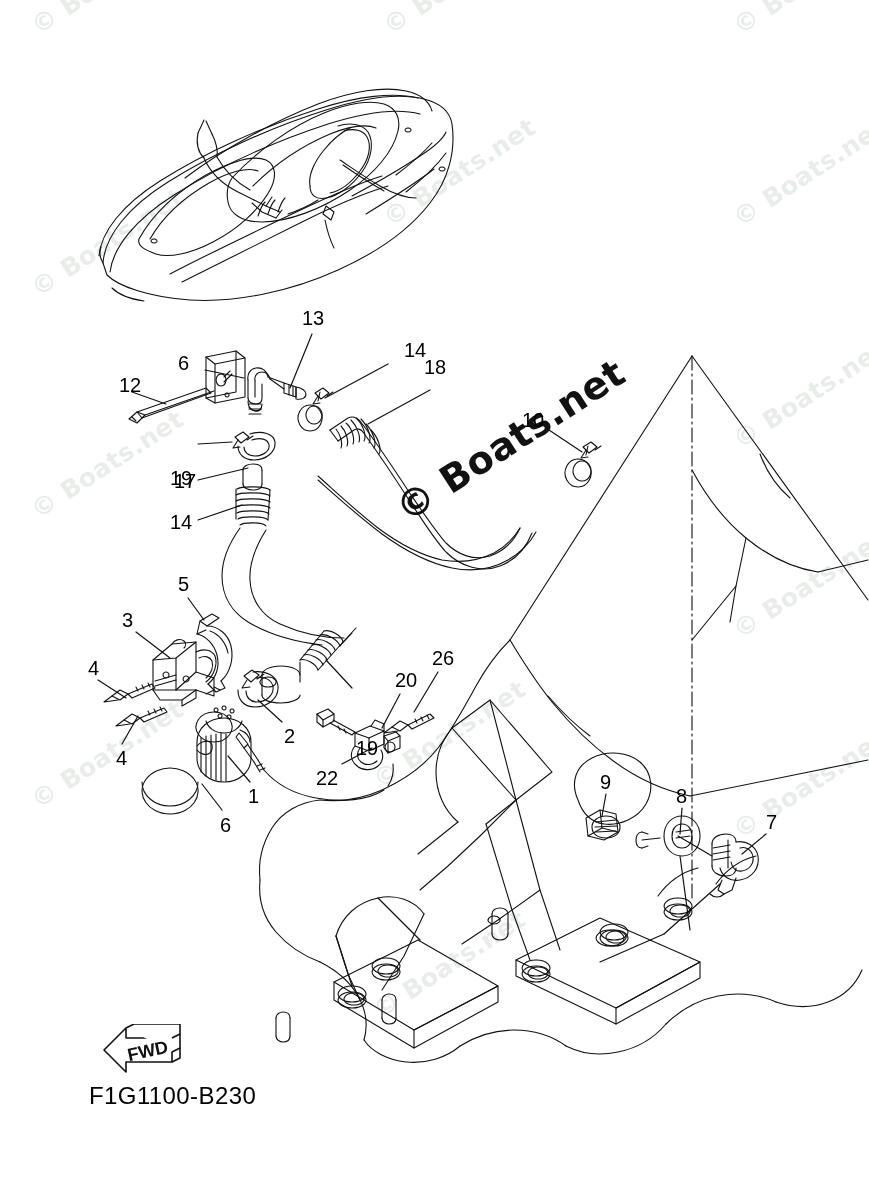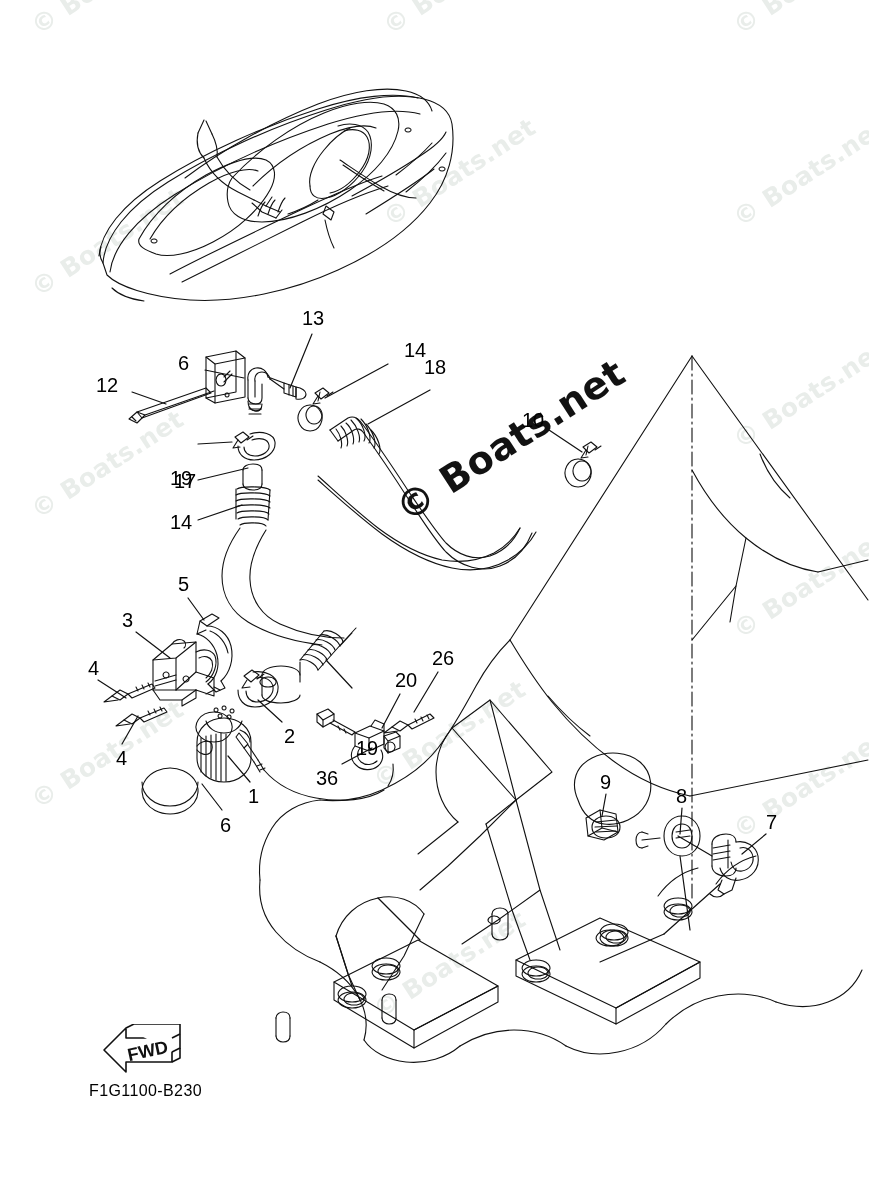--- a/index.html
+++ b/index.html
@@ -66,21 +66,21 @@
     top: 1024px;
     width: 92px;
     height: 52px;
     z-index: 5;
   }
   #part-number {
     position: absolute;
     left: 89px;
     top: 1082px;
     font-family: "Liberation Sans", sans-serif;
-    font-size: 16px;
+    font-size: 24px;
     letter-spacing: 0.4px;
     color: #000000;
     z-index: 5;
   }
 </style>
 </head>
 <body>
 
 <div id="page">
 
@@ -590,35 +590,35 @@
         </g>
 
       </g>
     </svg>
   </div>
 
   <div id="callouts">
       <div class="callout" style="left: 302px; top: 308px;">13</div>
       <div class="callout" style="left: 178px; top: 353px;">6</div>
       <div class="callout" style="left: 384px; top: 340px; margin-left: 20px;">14</div>
-      <div class="callout" style="left: 96px; top: 375px;">12</div>
+      <div class="callout" style="left: 119px; top: 375px;">12</div>
       <div class="callout" style="left: 424px; top: 357px;">18</div>
       <div class="callout" style="left: 522px; top: 410px;">10</div>
       <div class="callout" style="left: 174px; top: 432px; margin-top: 39px;">17</div>
       <div class="callout" style="left: 170px; top: 468px;">19</div>
       <div class="callout" style="left: 170px; top: 512px;">14</div>
       <div class="callout" style="left: 178px; top: 574px;">5</div>
       <div class="callout" style="left: 122px; top: 610px;">3</div>
       <div class="callout" style="left: 88px; top: 658px;">4</div>
       <div class="callout" style="left: 432px; top: 648px;">26</div>
       <div class="callout" style="left: 395px; top: 670px;">20</div>
       <div class="callout" style="left: 356px; top: 690px; margin-top: 48px;">19</div>
       <div class="callout" style="left: 284px; top: 726px;">2</div>
       <div class="callout" style="left: 116px; top: 748px;">4</div>
-      <div class="callout" style="left: 316px; top: 768px;">36</div>
+      <div class="callout" style="left: 316px; top: 768px;">22</div>
       <div class="callout" style="left: 248px; top: 786px;">1</div>
       <div class="callout" style="left: 220px; top: 815px;">6</div>
       <div class="callout" style="left: 600px; top: 772px;">9</div>
       <div class="callout" style="left: 676px; top: 786px;">8</div>
       <div class="callout" style="left: 766px; top: 812px;">7</div>
     </div>
 
   <div id="fwd-badge">
     <svg width="92" height="52" viewBox="0 0 92 52" xmlns="http://www.w3.org/2000/svg">
       <g fill="none" stroke="#111" stroke-width="1.6" stroke-linejoin="round">

